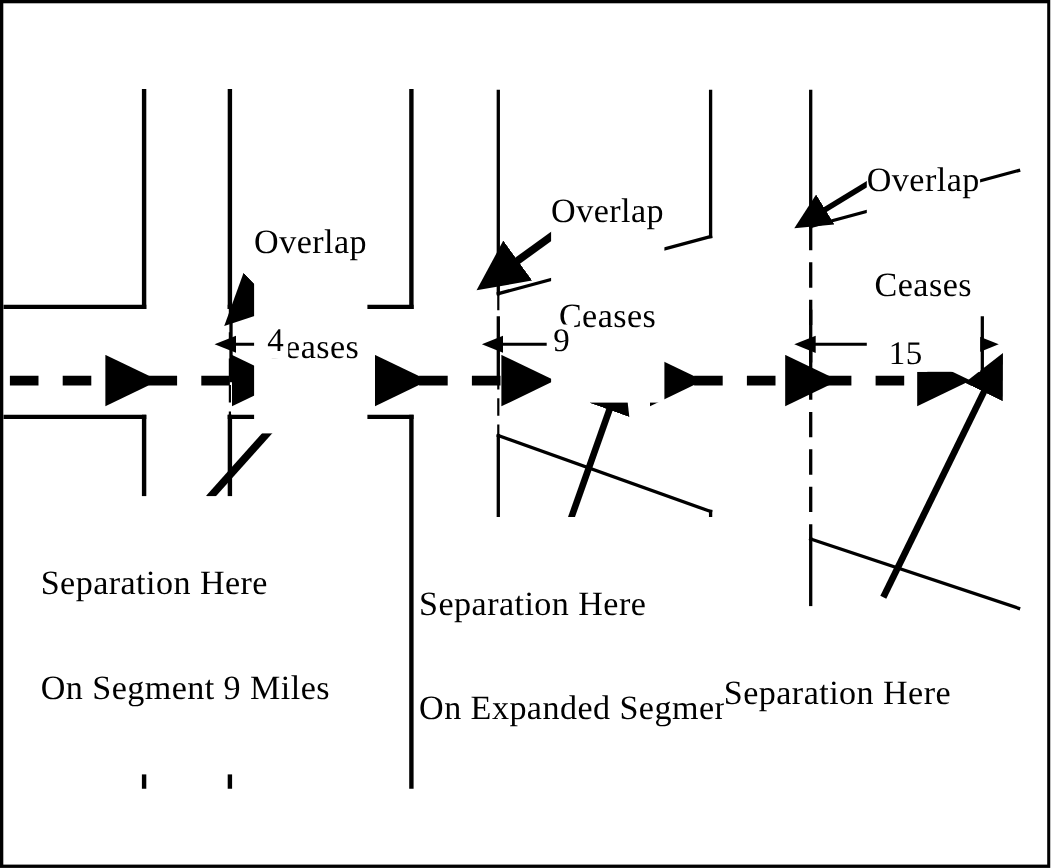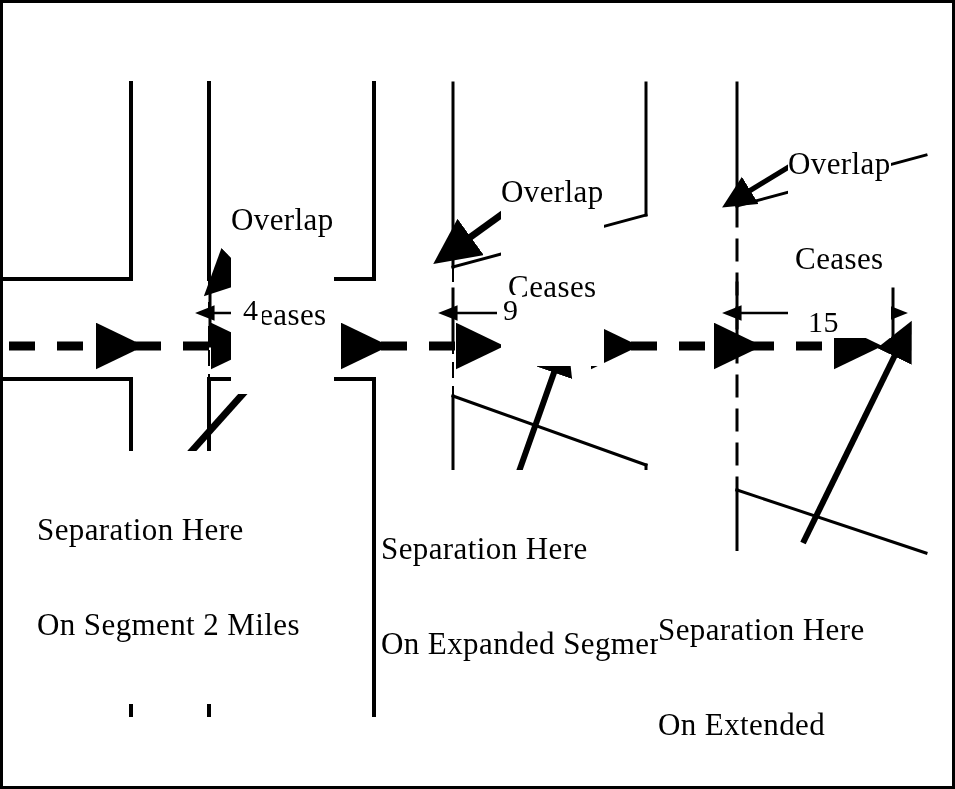--- a/index.html
+++ b/index.html
@@ -125,31 +125,30 @@
     <div>Ceases</div>
   </div>
 
   <div class="lbl small ctr" style="left:785px;top:82px;">
     <div>Overlap</div>
     <div>Ceases</div>
   </div>
 
   <div class="lbl small" style="left:34px;top:448px;">
     <div>Separation Here</div>
-    <div>On Segment 2 Miles</div>
+    <div>On Segment 9 Miles</div>
   </div>
 
   <div class="lbl small" style="left:378px;top:467px;">
     <div>Separation Here</div>
     <div>On Expanded Segment</div>
   </div>
 
   <div class="lbl small" style="left:655px;top:548px;">
     <div>Separation Here</div>
-    <div>On Extended</div>
     
     
   </div>
 
   <div class="lbl dim" style="left:236px;top:292px;">4</div>
   <div class="lbl dim" style="left:496px;top:292px;">9</div>
   <div class="lbl dim" style="left:801px;top:292px;margin-top:12px;">15</div>
 
 </div>
 

